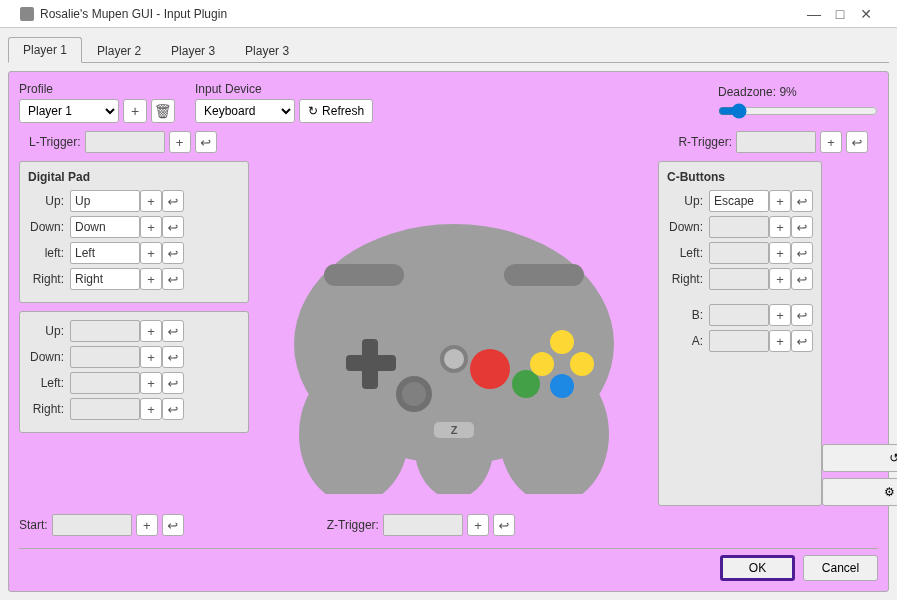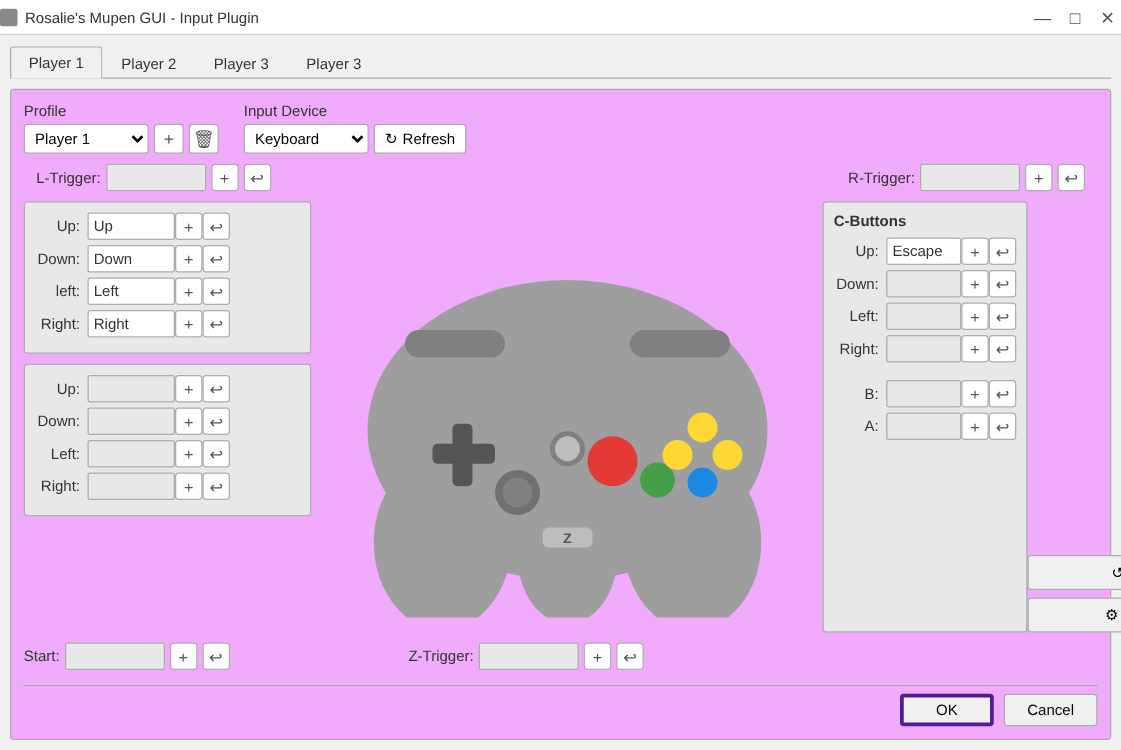--- a/index.html
+++ b/index.html
@@ -10,21 +10,21 @@
       width: 897px;
       height: 600px;
       overflow: hidden;
     }
     .title-bar {
       background: #ffffff;
       border-bottom: 1px solid #cccccc;
       display: flex;
       align-items: center;
       justify-content: space-between;
-      padding: 0 0;
+      padding: 0 20px;
       height: 28px;
     }
     .title-bar-left {
       display: flex;
       align-items: center;
       gap: 6px;
     }
     .title-bar-icon {
       width: 14px;
       height: 14px;
@@ -427,20 +427,26 @@
           <select class="device-select">
             <option>Keyboard</option>
           </select>
           <button class="refresh-btn">
             <span>↻</span>
             <span>Refresh</span>
           </button>
         </div>
       </div>
 
+      <div class="deadzone-group">
+        <span class="deadzone-label">Deadzone: 9%</span>
+        <div class="slider-container">
+          <input type="range" min="0" max="100" value="9" style="">
+        </div>
+      </div>
     </div>
 
     <div class="trigger-row">
       <div class="trigger-group">
         <span class="trigger-label">L-Trigger:</span>
         <input class="key-input" type="text" value="" style="">
         <button class="small-btn">
           <span>+</span>
         </button>
         <button class="small-btn">
@@ -457,20 +463,21 @@
           <span>↩</span>
         </button>
       </div>
     </div>
 
     <div class="main-area">
 
       <div class="left-panel">
 
         <div class="input-group">
+          <div class="input-group-title">Digital Pad</div>
           <div class="input-row">
             <span class="input-row-label">Up:</span>
             <input class="key-field" type="text" value="Up" style="">
             <button class="small-btn">+</button>
             <button class="small-btn">↩</button>
           </div>
           <div class="input-row">
             <span class="input-row-label">Down:</span>
             <input class="key-field" type="text" value="Down" style="">
             <button class="small-btn">+</button>

